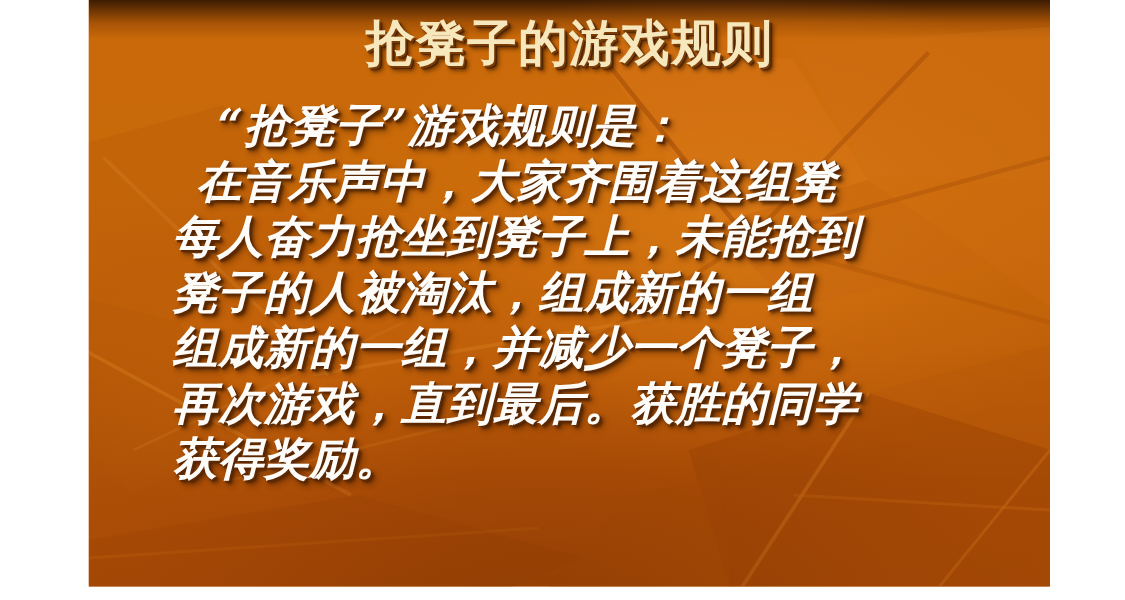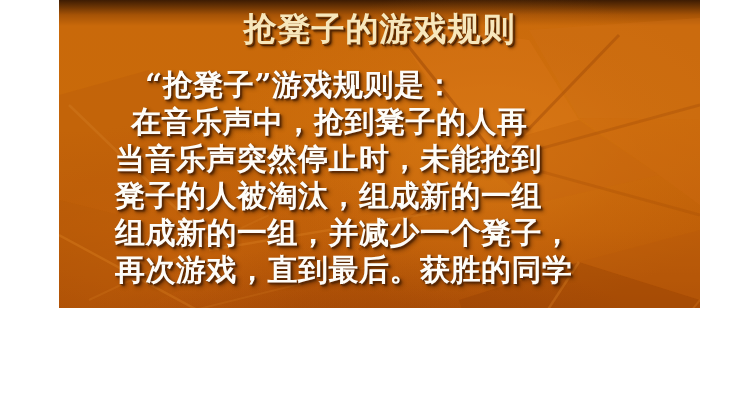--- a/index.html
+++ b/index.html
@@ -22,21 +22,21 @@
     height: 400px;
     background: #ffffff;
   }
 
   
   #slide {
     position: absolute;
     left: 59px;
     top: 0px;
     width: 641px;
-    height: 308px;
+    height: 391px;
     overflow: hidden;
     background: #c4630a;
   }
 
   
   .bg-base {
     position: absolute;
     inset: 0;
     background:
       linear-gradient(to bottom,
@@ -101,20 +101,21 @@
        3px 3px 3px rgba(40,16,1,0.55);
     white-space: nowrap;
   }
 
   
   #body-block {
     position: absolute;
     left: 56px;
     top: 66px;
     width: 560px;
+    font-style: italic;
   }
   .body-line {
     font-size: 30px;
     line-height: 37px;
     font-weight: 700;
     color: #fdfcf8;
     letter-spacing: 0.5px;
     white-space: nowrap;
     text-shadow:
        1px 1px 0 rgba(92,40,4,0.95),
@@ -181,25 +182,26 @@
         </g>
       </svg>
     </div>
 
     <div class="bg-shade-bottom"></div>
 
     <div id="title">抢凳子的游戏规则</div>
 
     <div id="body-block">
       <div class="body-line indent-1">“抢凳子”游戏规则是：</div>
-      <div class="body-line indent-2">在音乐声中，抢到凳子的人再</div>
-      <div class="body-line">当音乐声突然停止时，未能抢到</div>
+      <div class="body-line indent-2">在音乐声中，大家齐围着这组凳</div>
+      <div class="body-line">每人奋力抢坐到凳子上，未能抢到</div>
       <div class="body-line">凳子的人被淘汰，组成新的一组</div>
       <div class="body-line">组成新的一组，并减少一个凳子，</div>
       <div class="body-line">再次游戏，直到最后。获胜的同学</div>
+      <div class="body-line">获得奖励。</div>
     </div>
 
   </div>
 
   <div class="margin-left"></div>
   <div class="margin-right"></div>
 
 </div>
 
 </body></html>

